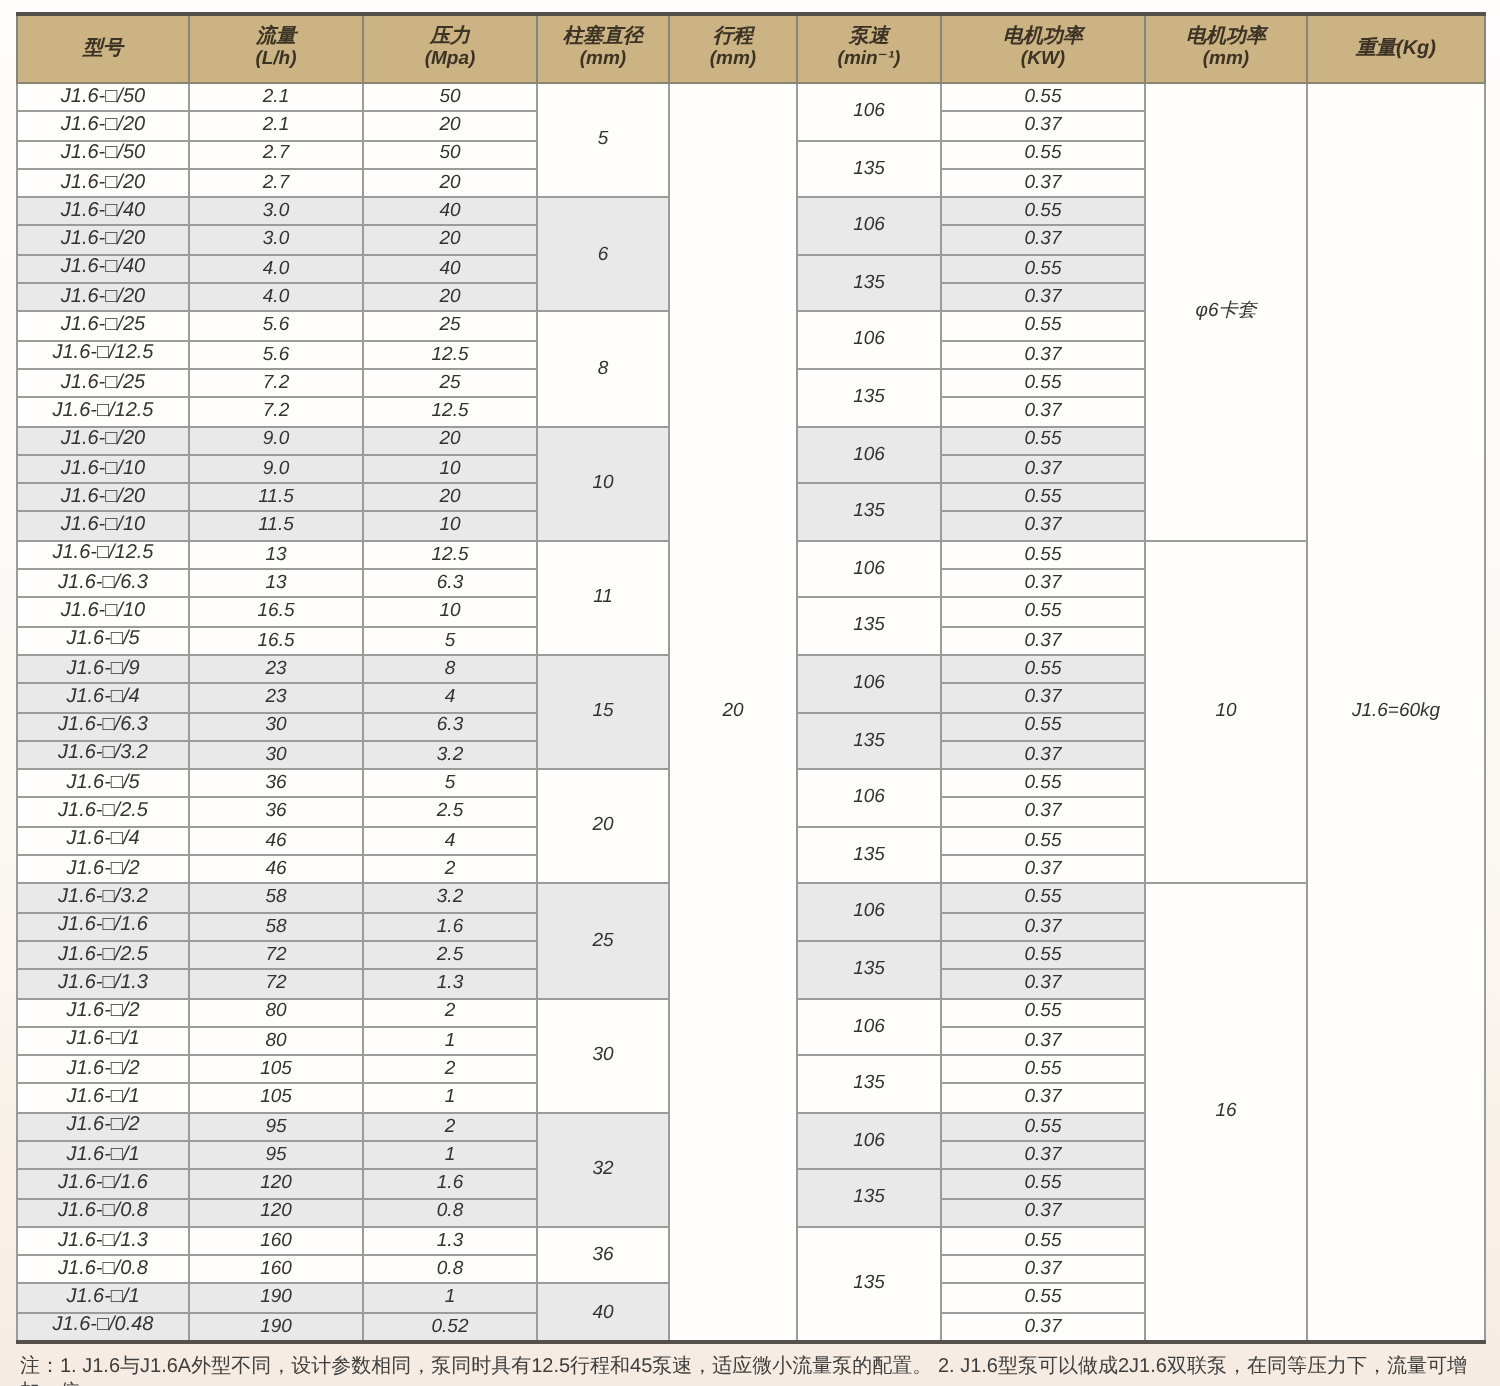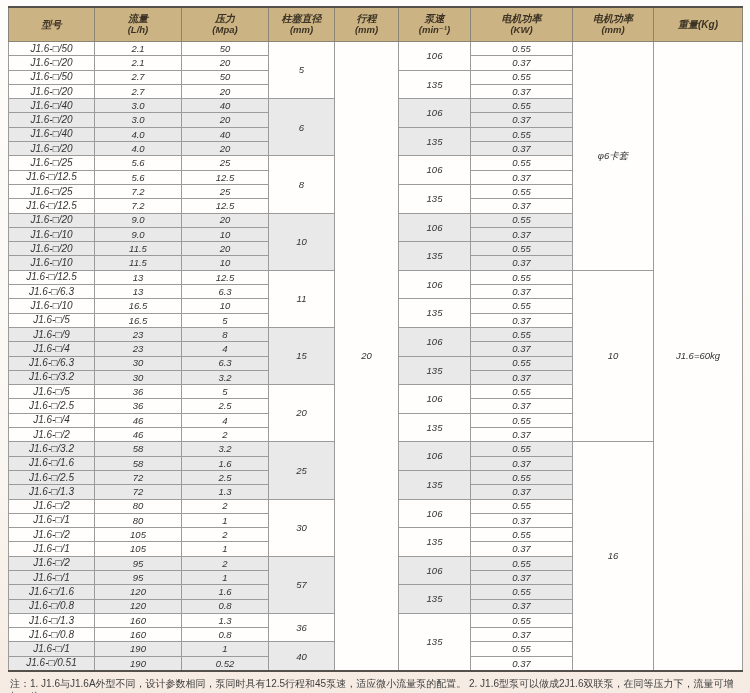--- a/index.html
+++ b/index.html
@@ -366,21 +366,21 @@
         <tr>
           <td class=" model">J1.6-□/1</td>
           <td class="">105</td>
           <td class="">1</td>
           <td class="">0.37</td>
         </tr>
         <tr>
           <td class="shaded model">J1.6-□/2</td>
           <td class="shaded">95</td>
           <td class="shaded">2</td>
-          <td class="shaded" rowspan="4">57</td>
+          <td class="shaded" rowspan="4">32</td>
           <td class="shaded" rowspan="2">106</td>
           <td class="shaded">0.55</td>
         </tr>
         <tr>
           <td class="shaded model">J1.6-□/1</td>
           <td class="shaded">95</td>
           <td class="shaded">1</td>
           <td class="shaded">0.37</td>
         </tr>
         <tr>
@@ -411,21 +411,21 @@
           <td class="">0.37</td>
         </tr>
         <tr>
           <td class="shaded model">J1.6-□/1</td>
           <td class="shaded">190</td>
           <td class="shaded">1</td>
           <td class="shaded" rowspan="2">40</td>
           <td class="">0.55</td>
         </tr>
         <tr>
-          <td class="shaded model">J1.6-□/0.51</td>
+          <td class="shaded model">J1.6-□/0.48</td>
           <td class="shaded">190</td>
           <td class="shaded">0.52</td>
           <td class="">0.37</td>
         </tr>
       </tbody>
   </table>
   <p class="note">注：1. J1.6与J1.6A外型不同，设计参数相同，泵同时具有12.5行程和45泵速，适应微小流量泵的配置。 2. J1.6型泵可以做成2J1.6双联泵，在同等压力下，流量可增加一倍</p>
 </div>
 
 </body></html>

